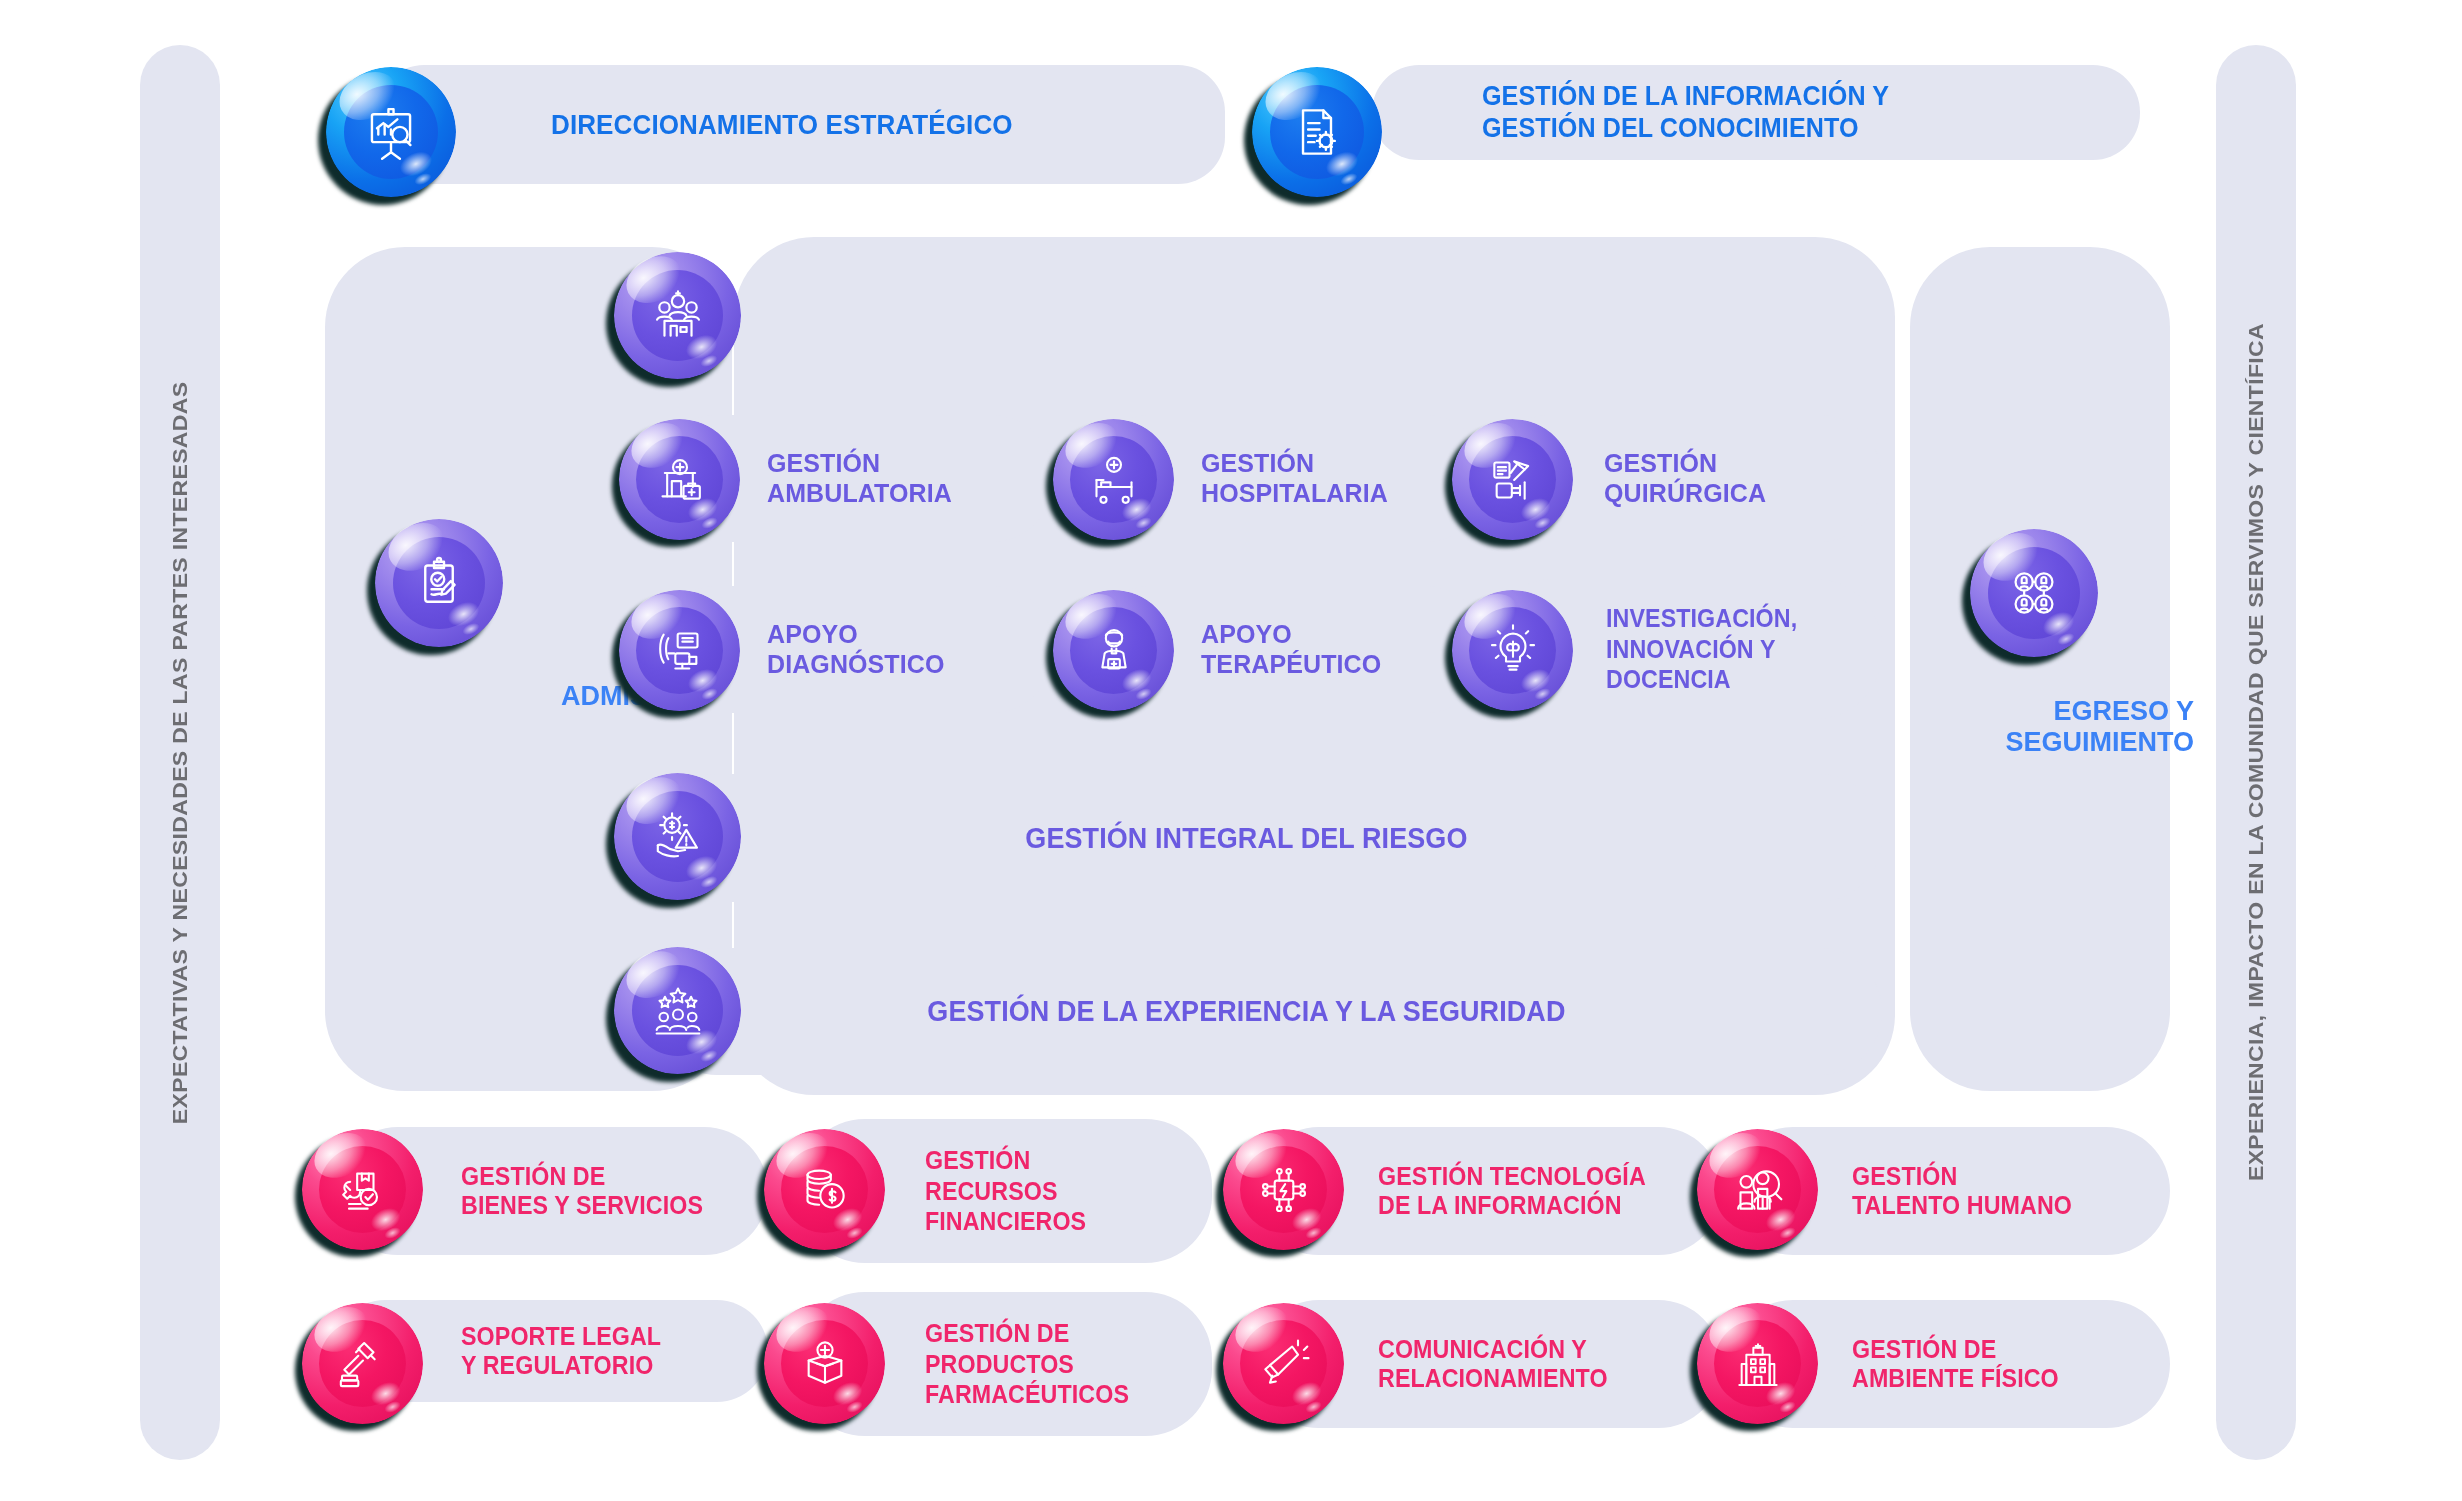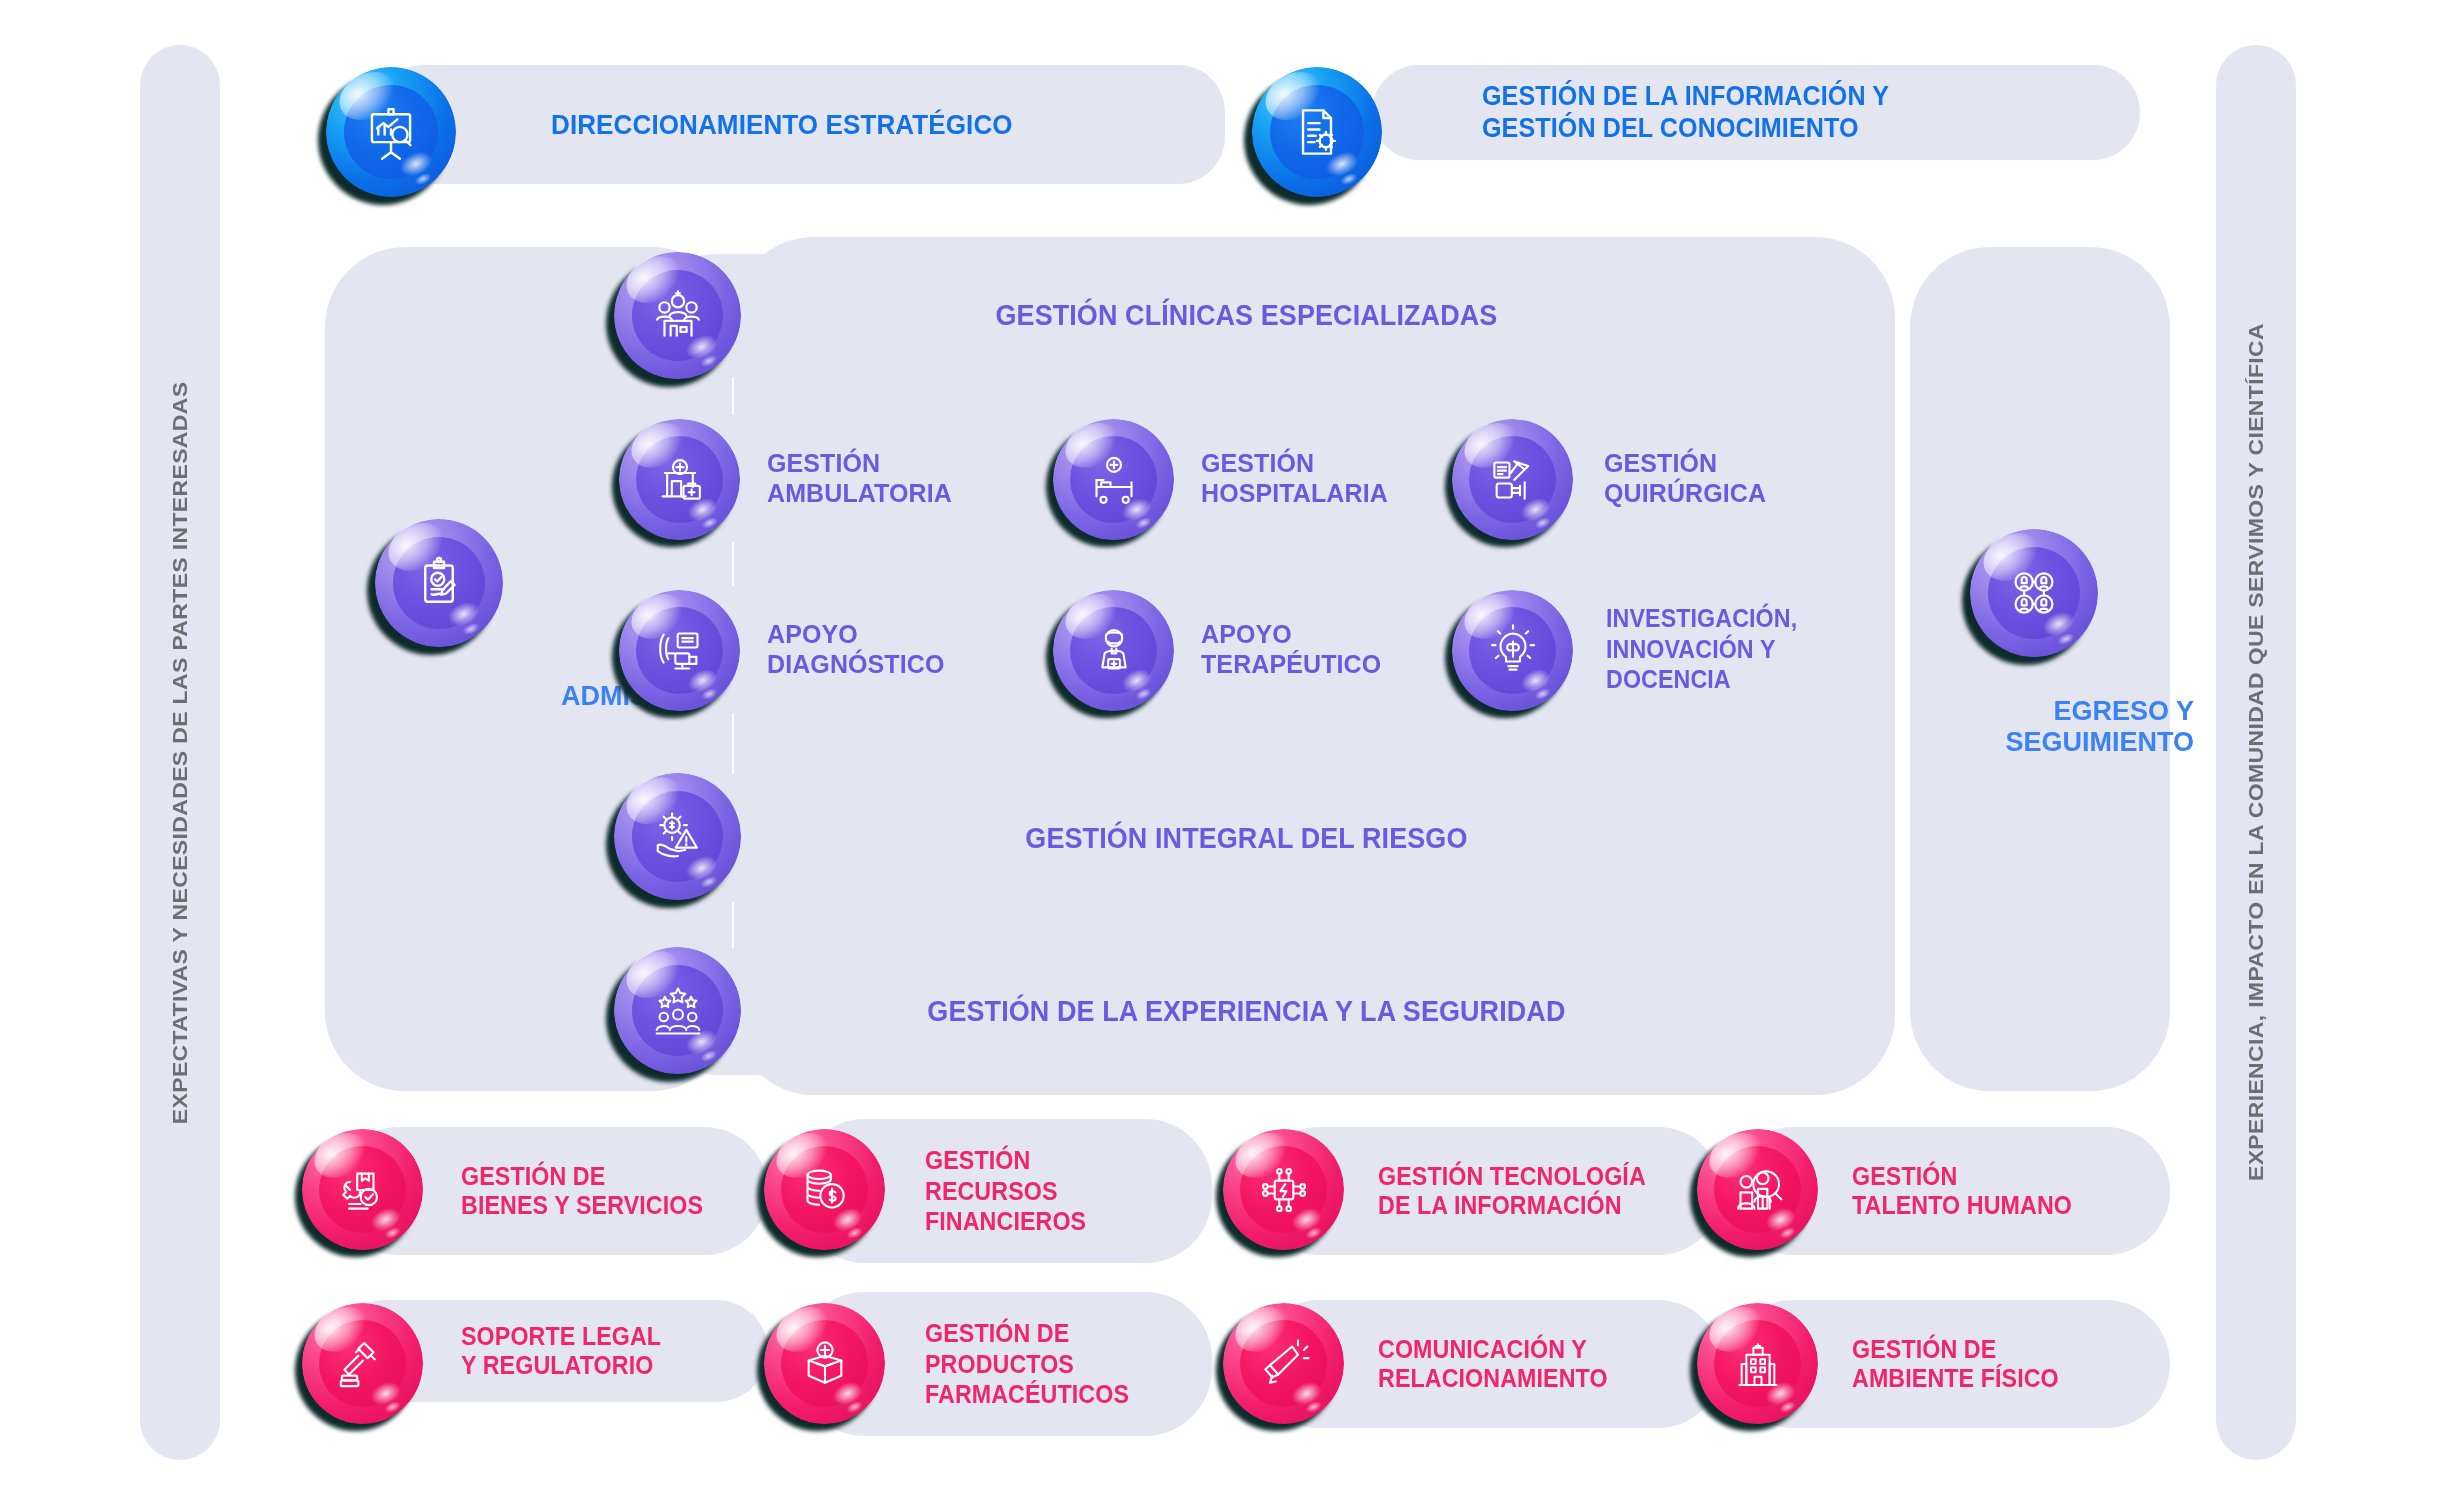--- a/index.html
+++ b/index.html
@@ -182,23 +182,20 @@
       <path d="M14 31a2 2 0 014 0v3h-4zM13 38c.6-1.8 5.4-1.8 6 0"></path>
       <path d="M30 31a2 2 0 014 0v3h-4zM29 38c.6-1.8 5.4-1.8 6 0"></path>
       <path d="M23 15h2M23 33h2M16 22v4M32 22v4"></path>
     </svg>
   </div>
   <div class="colcap" style="left:1910px;top:696px;width:284px;font-size:27px;white-space:pre-line;">EGRESO Y
 SEGUIMIENTO</div>
 
   <div class="panel" style="left:734px;top:237px;width:1161px;height:858px;"></div>
 
-  <div class="card" style="left:654px;top:254px;width:1228px;height:123px;border-radius:61px;">
-    <div class="label txt-purple cond center-lab" style="font-size:29px;width:100%;margin-left:40px;">GESTIÓN CLÍNICAS ESPECIALIZADAS</div>
-  </div>
   <div class="bub v-purple" style="left:614px;top:252px;width:127px;height:127px;">
     <div class="shadow"></div>
     <div class="ball">
         <div class="outer"></div>
         <div class="inner"></div>
       </div>
     <div class="gloss"></div>
       <div class="gloss2"></div>
       <div class="gloss3"></div>
     <svg width="59" height="59" viewBox="0 0 48 48" fill="none" stroke="#fff" stroke-width="1.8" stroke-linecap="round" stroke-linejoin="round">

